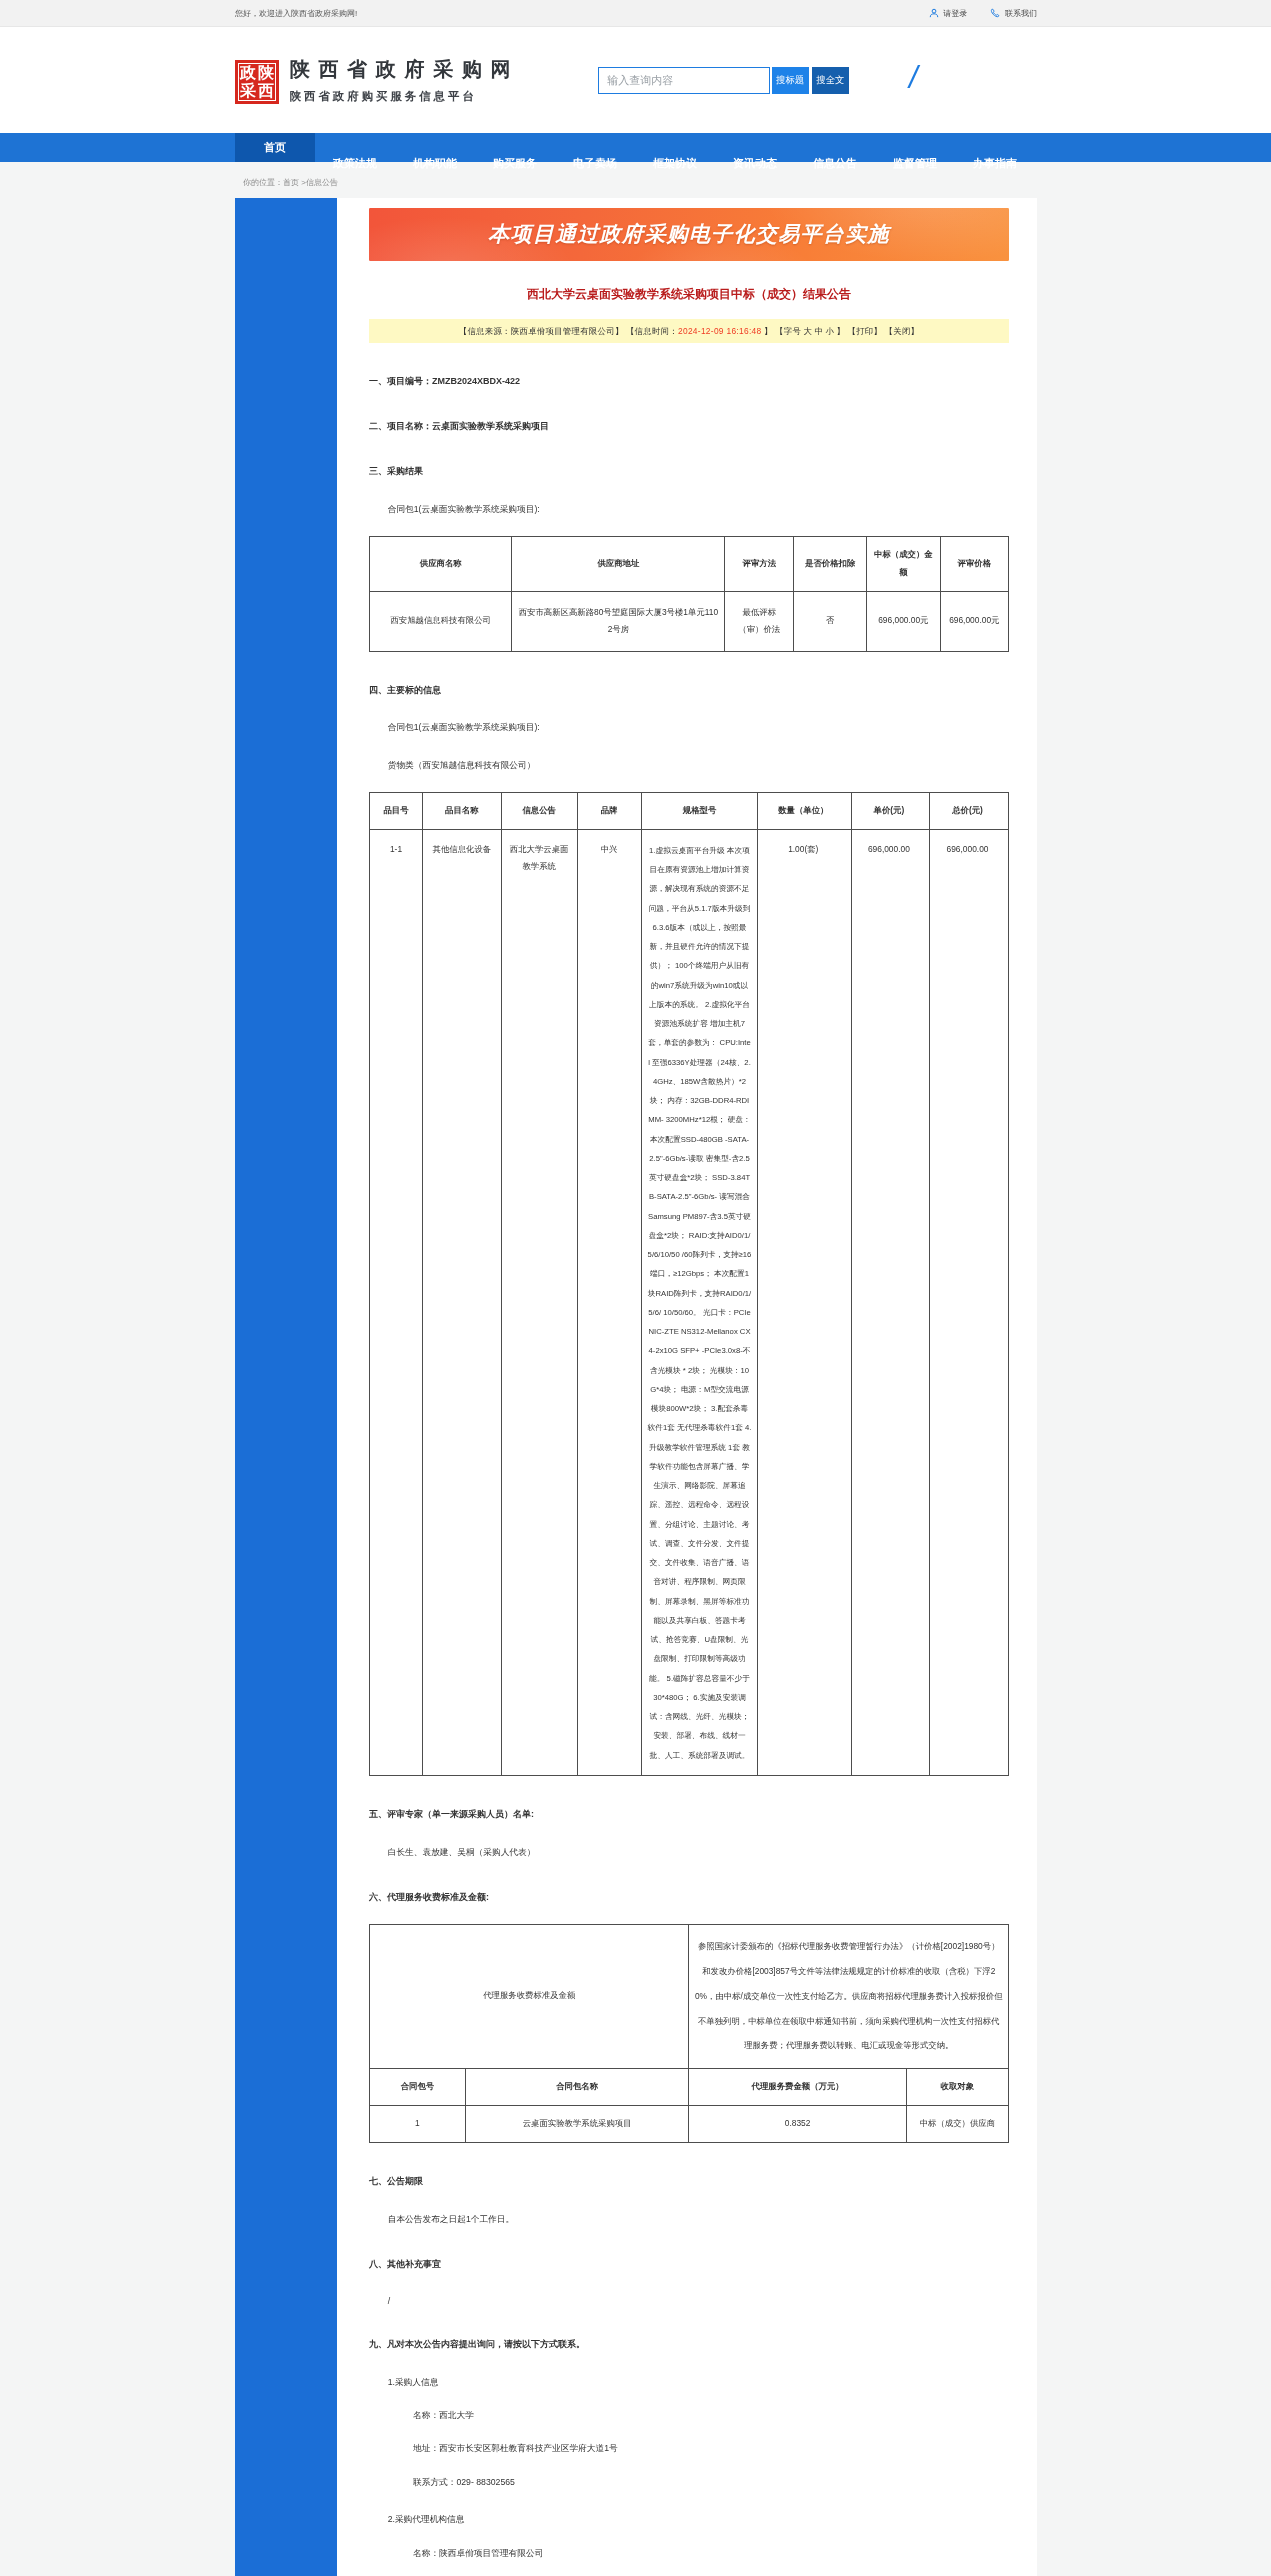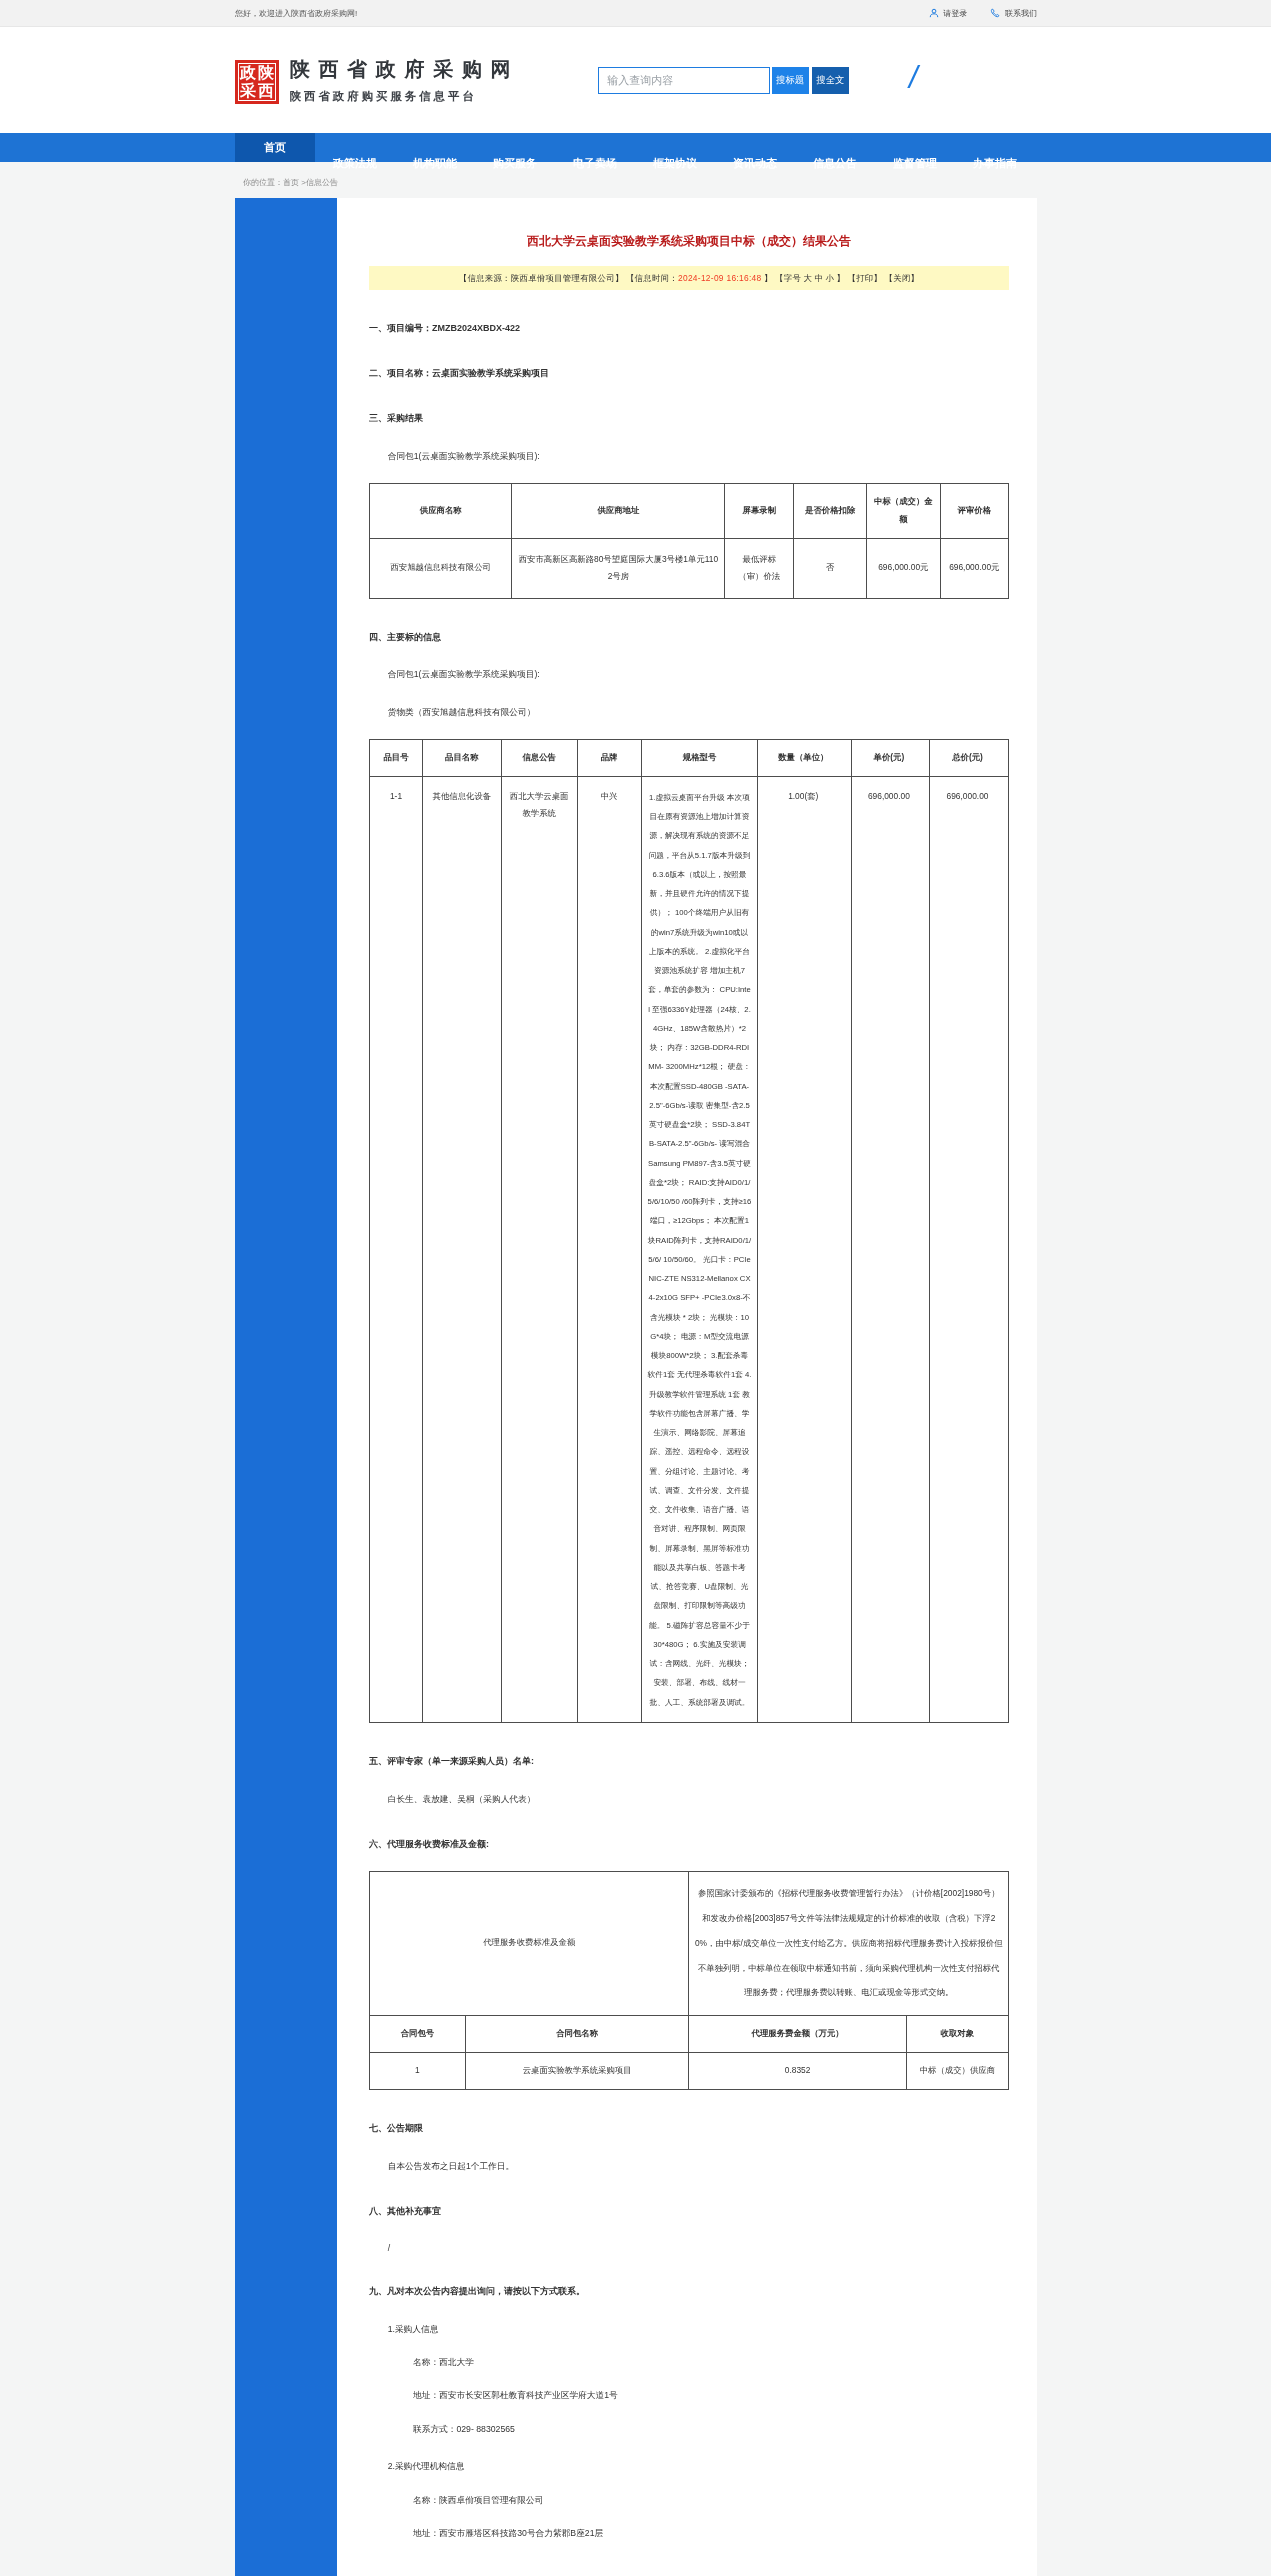--- a/index.html
+++ b/index.html
@@ -162,20 +162,23 @@
       <span>你的位置：</span><a>首页</a> <span>&gt;信息公告</span>
     </div>
   </div>
 </div>
 
 <div class="main">
   <div class="container">
     <div class="left-strip"></div>
     <div class="panel">
 
+      <div class="banner">
+        <span class="banner-text">本项目通过政府采购电子化交易平台实施</span>
+      </div>
 
       <div class="doc-title">西北大学云桌面实验教学系统采购项目中标（成交）结果公告</div>
 
       <div class="meta">
         <span>【信息来源：陕西卓佾项目管理有限公司】</span>
         <span>【信息时间：</span><span class="red">2024-12-09 16:16:48</span><span> 】</span>
         <span>【字号</span>
         <span class="clickable">大</span>
         <span class="clickable">中</span>
         <span class="clickable">小</span>
@@ -196,21 +199,21 @@
             <col style="width:33.3%">
             <col style="width:10.8%">
             <col style="width:11.4%">
             <col style="width:11.5%">
             <col style="width:10.7%">
           </colgroup>
         <tbody>
             <tr>
           <th>供应商名称</th>
           <th>供应商地址</th>
-          <th>屏幕录制</th>
+          <th>评审方法</th>
           <th>是否价格扣除</th>
           <th>中标（成交）金额</th>
           <th>评审价格</th>
         </tr>
         <tr>
           <td>西安旭越信息科技有限公司</td>
           <td>西安市高新区高新路80号望庭国际大厦3号楼1单元1102号房</td>
           <td>最低评标（审）价法</td>
           <td>否</td>
           <td>696,000.00元</td>

